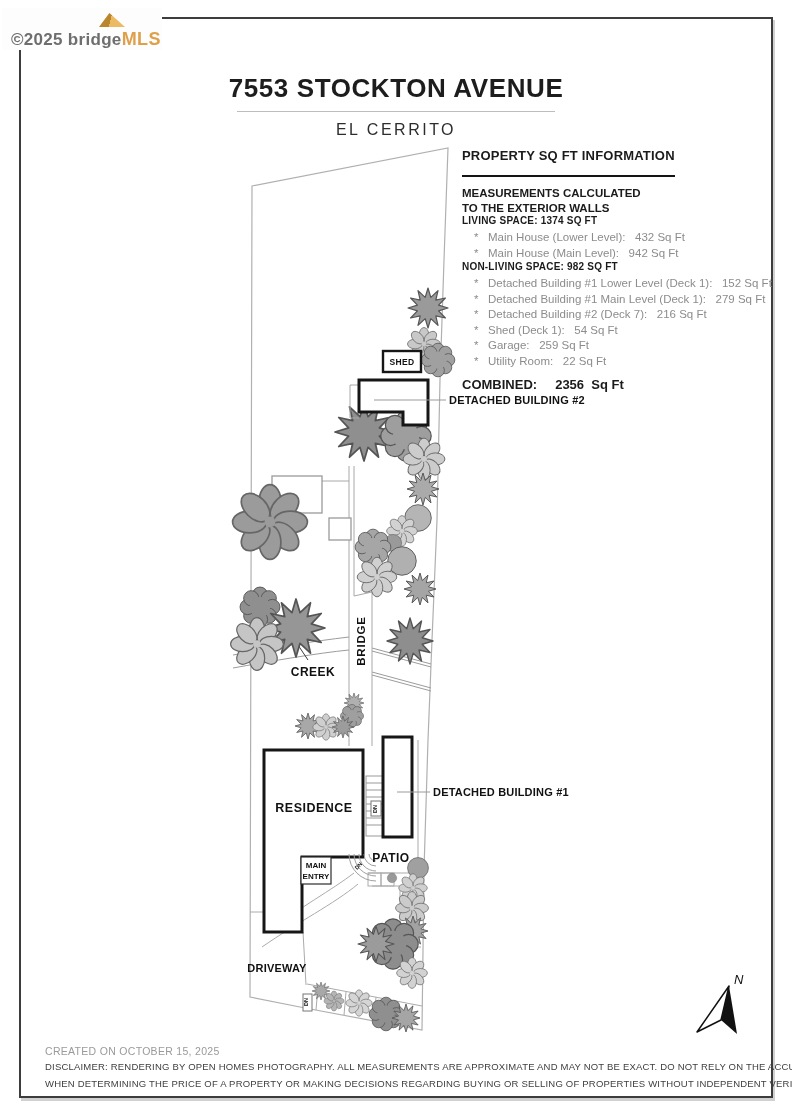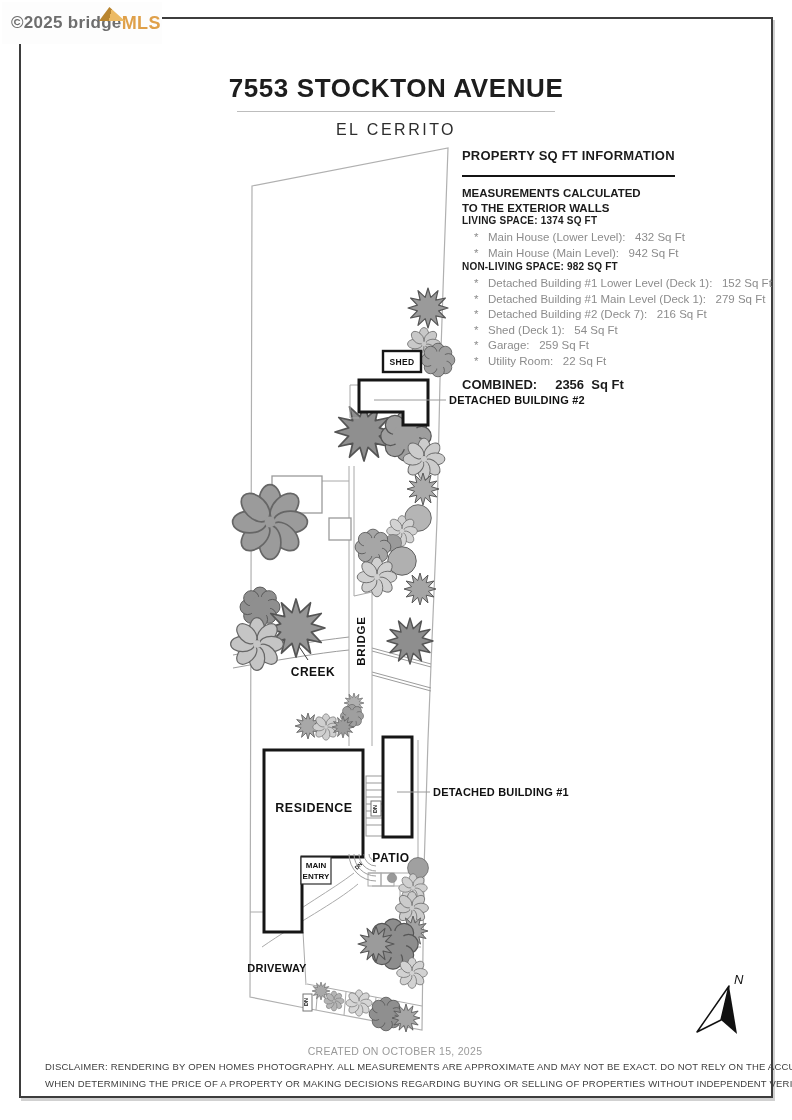--- a/index.html
+++ b/index.html
@@ -2,22 +2,22 @@
 <html><head>
 <meta charset="utf-8">
 <style>
   html,body{margin:0;padding:0;background:#ffffff;}
   body{width:792px;height:1120px;position:relative;overflow:hidden;
        font-family:"Liberation Sans",sans-serif;color:#1b1b1b;}
   .frame{position:absolute;left:19px;top:17px;width:754px;height:1081px;
          box-sizing:border-box;border:2px solid #3d3d3d;
          box-shadow:2px 3px 0 rgba(0,0,0,.18);}
   
-  .logo{position:absolute;left:2px;top:2px;width:160px;height:42px;background:#fdfdfd;
-        display:flex;align-items:center;padding-left:9px;box-sizing:border-box;z-index:6;}
+  .logo{position:absolute;left:2px;top:8px;width:160px;height:42px;background:#fdfdfd;
+        display:flex;align-items:flex-end;padding-left:9px;box-sizing:border-box;z-index:6;}
   .logo .c{font-size:17px;font-weight:600;color:#6e6e6e;letter-spacing:.3px;}
   .logo .m{font-size:18px;font-weight:bold;color:#dfa04a;letter-spacing:.5px;}
   .logo .mountain{position:absolute;left:97px;top:5px;width:26px;height:14px;
         background:linear-gradient(105deg,#b9852f 45%,#ecba63 45%);
         clip-path:polygon(40% 0,100% 100%,0 100%);}
   
   .title-wrap{position:absolute;left:0;top:73px;width:792px;text-align:center;z-index:3;}
   .title{font-size:26px;font-weight:800;letter-spacing:.6px;color:#1d1d1d;margin:0;}
   .title-rule{width:318px;height:1px;background:#bdbdbd;margin:7px auto 9px auto;}
   .subtitle{font-size:16px;font-weight:400;letter-spacing:2.5px;color:#2d2d2d;margin:0;}
@@ -26,21 +26,21 @@
   .info-heading{display:inline-block;font-size:13px;font-weight:bold;letter-spacing:.2px;
         border-bottom:2px solid #141414;padding-bottom:12px;margin-bottom:9px;}
   .info-note{font-size:11.5px;font-weight:bold;line-height:14.5px;}
   .info-sub{font-size:10px;font-weight:bold;margin-top:0;margin-bottom:4px;letter-spacing:.2px;}
   .info-item{display:flex;font-size:11.5px;color:#8c8c8c;line-height:15.5px;
         white-space:pre;padding-left:12px;}
   .info-item .bullet{width:14px;flex:0 0 14px;}
   .info-combined{font-size:13px;font-weight:bold;margin-top:8px;white-space:pre;}
   
   .footer{position:absolute;left:45px;top:1045px;width:700px;z-index:4;}
-  .created{font-size:10.5px;color:#9a9a9a;letter-spacing:.3px;margin-bottom:1px;text-align:center;}
+  .created{font-size:10.5px;color:#9a9a9a;letter-spacing:.3px;margin-bottom:1px;}
   .disc{font-size:9.5px;color:#3e3e3e;letter-spacing:.2px;line-height:17px;white-space:nowrap;}
   svg.plan{position:absolute;left:0;top:0;z-index:2;}
   svg .lbl{font-family:"Liberation Sans",sans-serif;font-weight:bold;fill:#111;}
 </style>
 </head>
 <body>
 
 <div class="frame"></div>
 
 <div class="logo">

